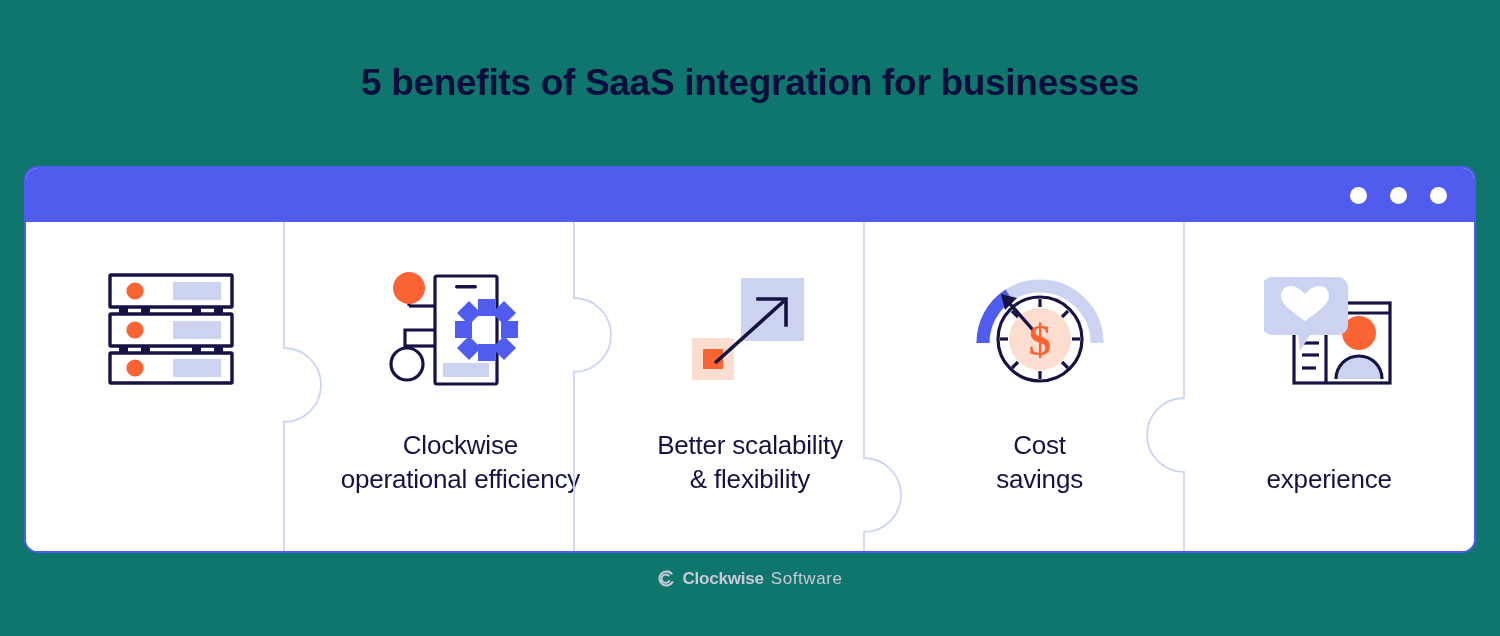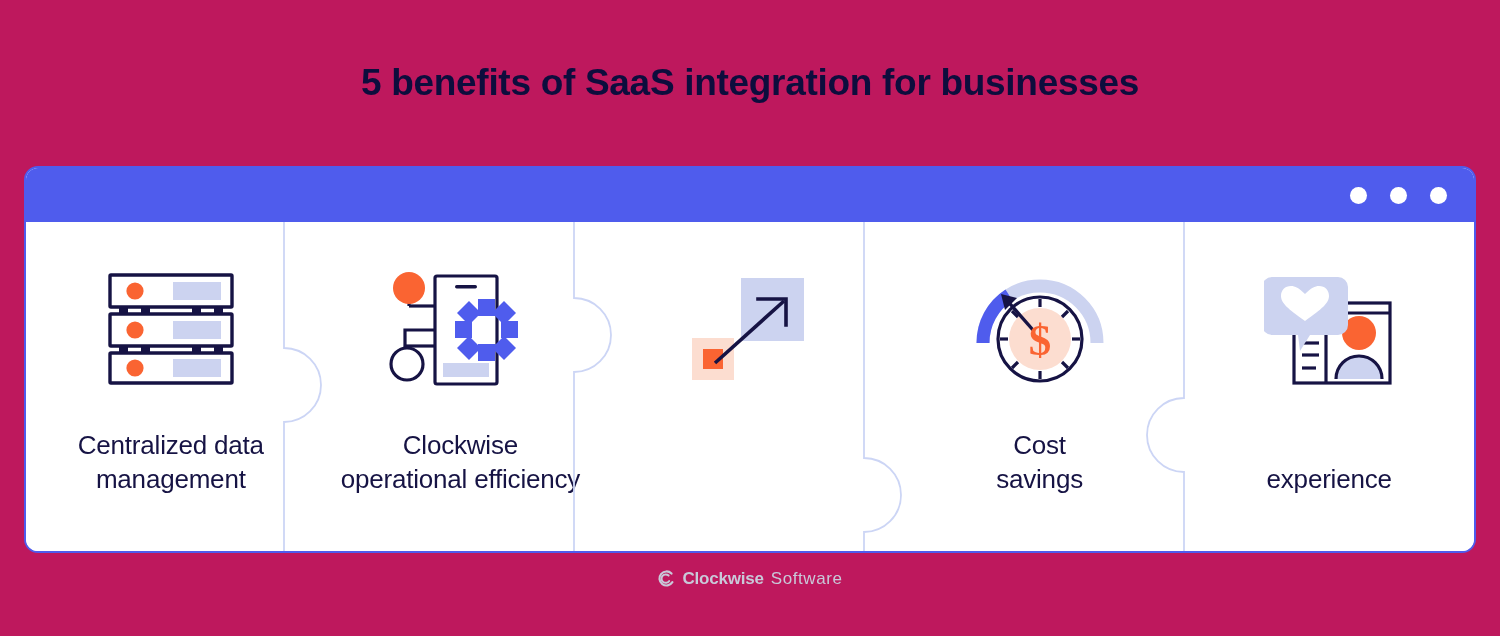--- a/index.html
+++ b/index.html
@@ -9,21 +9,21 @@
     height: 636px;
     background: #ffffff;
     font-family: "Liberation Sans", sans-serif;
     overflow: hidden;
   }
 
   #page {
     position: relative;
     width: 1500px;
     height: 636px;
-    background: #be185d;
+    background: #0f766e;
   }
 
   
   #page-title {
     position: absolute;
     top: 62px;
     left: 0;
     width: 1500px;
     text-align: center;
     font-size: 37px;
@@ -154,24 +154,20 @@
             <rect x="2" y="2" width="122" height="32" rx="1" fill="#ffffff" stroke="#161344" stroke-width="3.4"></rect>
             <rect x="2" y="41" width="122" height="32" rx="1" fill="#ffffff" stroke="#161344" stroke-width="3.4"></rect>
             <rect x="2" y="80" width="122" height="30" rx="1" fill="#ffffff" stroke="#161344" stroke-width="3.4"></rect>
             <circle cx="27" cy="18" r="8.6" fill="#fa6432"></circle>
             <circle cx="27" cy="57" r="8.6" fill="#fa6432"></circle>
             <circle cx="27" cy="95" r="8.6" fill="#fa6432"></circle>
             <rect x="65" y="9" width="48" height="18" fill="#ccd3f0"></rect>
             <rect x="65" y="48" width="48" height="18" fill="#ccd3f0"></rect>
             <rect x="65" y="86" width="48" height="18" fill="#ccd3f0"></rect>
           </svg>
-        </div>
-        <div class="panel-label">
-          <span>Centralized data</span><br>
-          <span>management</span>
         </div>
       </div>
 
       <div class="panel">
         <div class="panel-icon">
           <svg width="142" height="122" viewBox="0 0 142 122">
             <path d="M20 38 H46" stroke="#161344" stroke-width="3.2" fill="none"></path>
             <path d="M20 38 V30" stroke="#161344" stroke-width="3.2" fill="none"></path>
             <path d="M16 78 H46" stroke="#161344" stroke-width="3.2" fill="none"></path>
             <path d="M16 78 V88" stroke="#161344" stroke-width="3.2" fill="none"></path>
@@ -200,20 +196,24 @@
       <div class="panel">
         <div class="panel-icon">
           <svg width="124" height="110" viewBox="0 0 124 110">
             <rect x="53" y="4" width="63" height="63" fill="#ccd3f0"></rect>
             <rect x="4" y="64" width="42" height="42" fill="#fcddd0"></rect>
             <rect x="15" y="75" width="20" height="20" fill="#fa6432"></rect>
             <path d="M27 89 L96 27" stroke="#161344" stroke-width="3.6" fill="none"></path>
             <path d="M70 25 H98 V51" stroke="#161344" stroke-width="3.6" fill="none" stroke-linecap="square"></path>
           </svg>
         </div>
+        <div class="panel-label">
+          <span>Better scalability</span><br>
+          <span>&amp; flexibility</span>
+        </div>
       </div>
 
       <div class="panel">
         <div class="panel-icon">
           <svg width="130" height="112" viewBox="0 0 130 112">
             <path d="M8 70 A57 57 0 0 1 122 70" stroke="#ccd3f0" stroke-width="13" fill="none" stroke-linecap="butt"></path>
             <path d="M8 70 A57 57 0 0 1 34 22" stroke="#4f5ced" stroke-width="13" fill="none" stroke-linecap="butt"></path>
             <circle cx="65" cy="66" r="42" fill="#ffffff" stroke="#161344" stroke-width="3.2"></circle>
             <circle cx="65" cy="66" r="31" fill="#fcddd0"></circle>
             <path d="M65 26 V34" stroke="#161344" stroke-width="3.2"></path>

